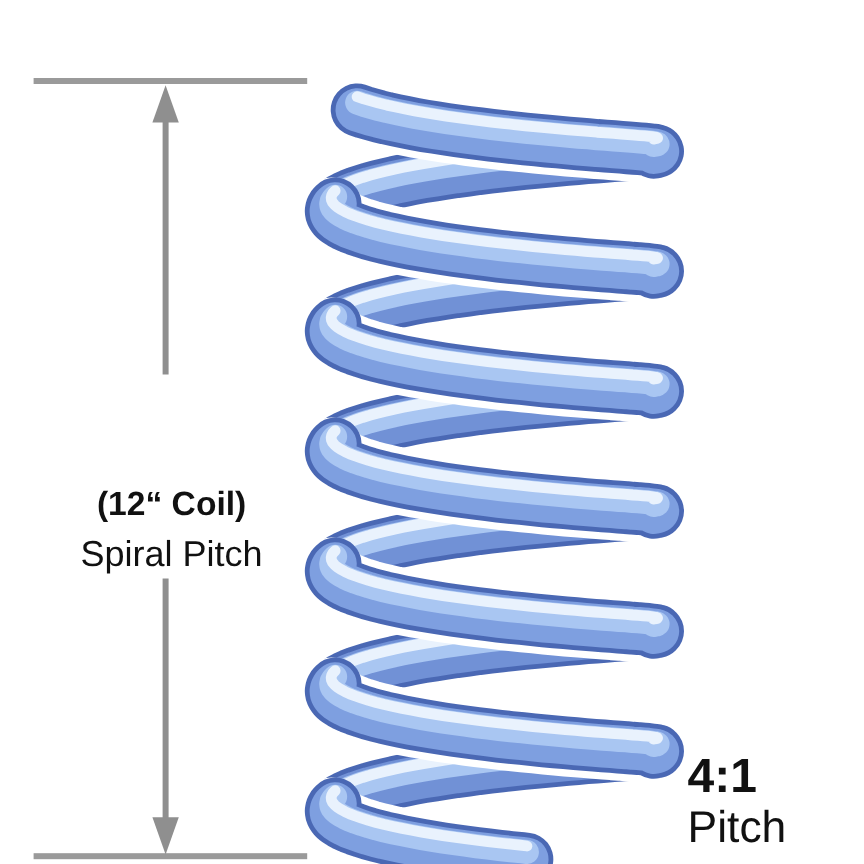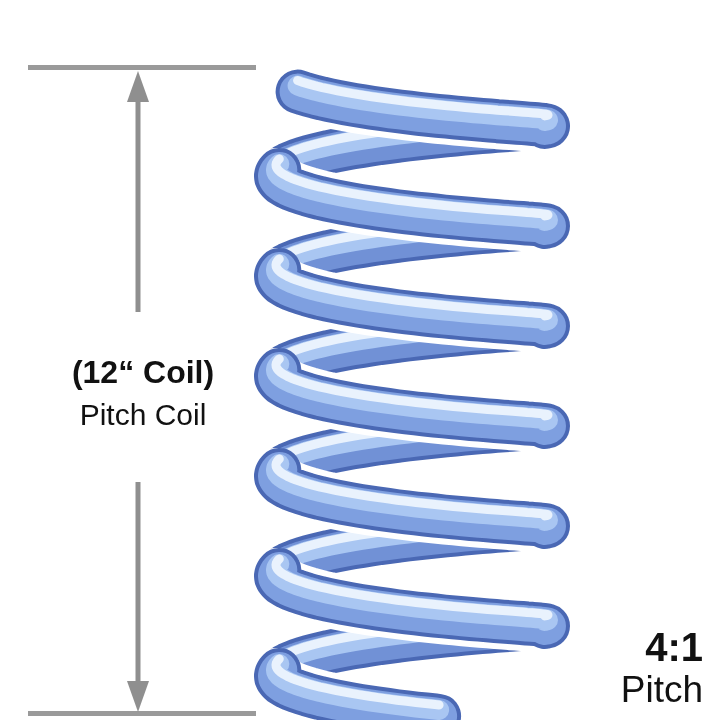--- a/index.html
+++ b/index.html
@@ -8,24 +8,24 @@
     font-family:"Liberation Sans", sans-serif;color:#111111;
   }
   .stage{position:absolute;inset:0;}
   svg.layer{position:absolute;left:0;top:0;}
   .ref-line{position:absolute;height:5px;background:#9a9a9a;}
   .ref-line.top{left:28px;top:65px;width:228px;}
   .ref-line.bottom{left:28px;top:711px;width:228px;}
   .coil-label{
     position:absolute;left:20px;top:350px;width:246px;text-align:center;
   }
-  .coil-label .line1{font-weight:bold;font-size:32px;line-height:44px;}
+  .coil-label .line1{font-weight:bold;font-size:28px;line-height:44px;margin-top:48px;}
   .coil-label .line2{font-size:30px;line-height:42px;}
   .pitch-label{
-    position:absolute;left:573px;top:624px;width:130px;text-align:right;
+    position:absolute;left:573px;top:624px;width:130px;text-align:left;
   }
   .pitch-label .ratio{font-weight:bold;font-size:40px;line-height:46px;}
   .pitch-label .word{font-size:37px;line-height:40px;}
 </style>
 </head>
 <body>
 
 <div class="stage">
 
   <svg id="coil-svg" class="layer" width="720" height="720" viewBox="0 0 720 720">
@@ -101,21 +101,21 @@
 
   <svg class="layer" width="720" height="720" viewBox="0 0 720 720">
     <line x1="138" y1="99" x2="138" y2="312" stroke-width="5" stroke="#8f8f8f"></line>
     <line x1="138" y1="482" x2="138" y2="685" stroke-width="5" stroke="#8f8f8f"></line>
     <polygon points="138,71 127,102 149,102" fill="#8f8f8f"></polygon>
     <polygon points="138,712 127,681 149,681" fill="#8f8f8f"></polygon>
   </svg>
 
   <div class="coil-label">
     <div class="line1">(12“ Coil)</div>
-    <div class="line2">Pitch Coil</div>
+    <div class="line2">Spiral Pitch</div>
   </div>
 
   <div class="pitch-label">
     <div class="ratio">4:1</div>
     <div class="word">Pitch</div>
   </div>
 
 </div>
 
 </body></html>

